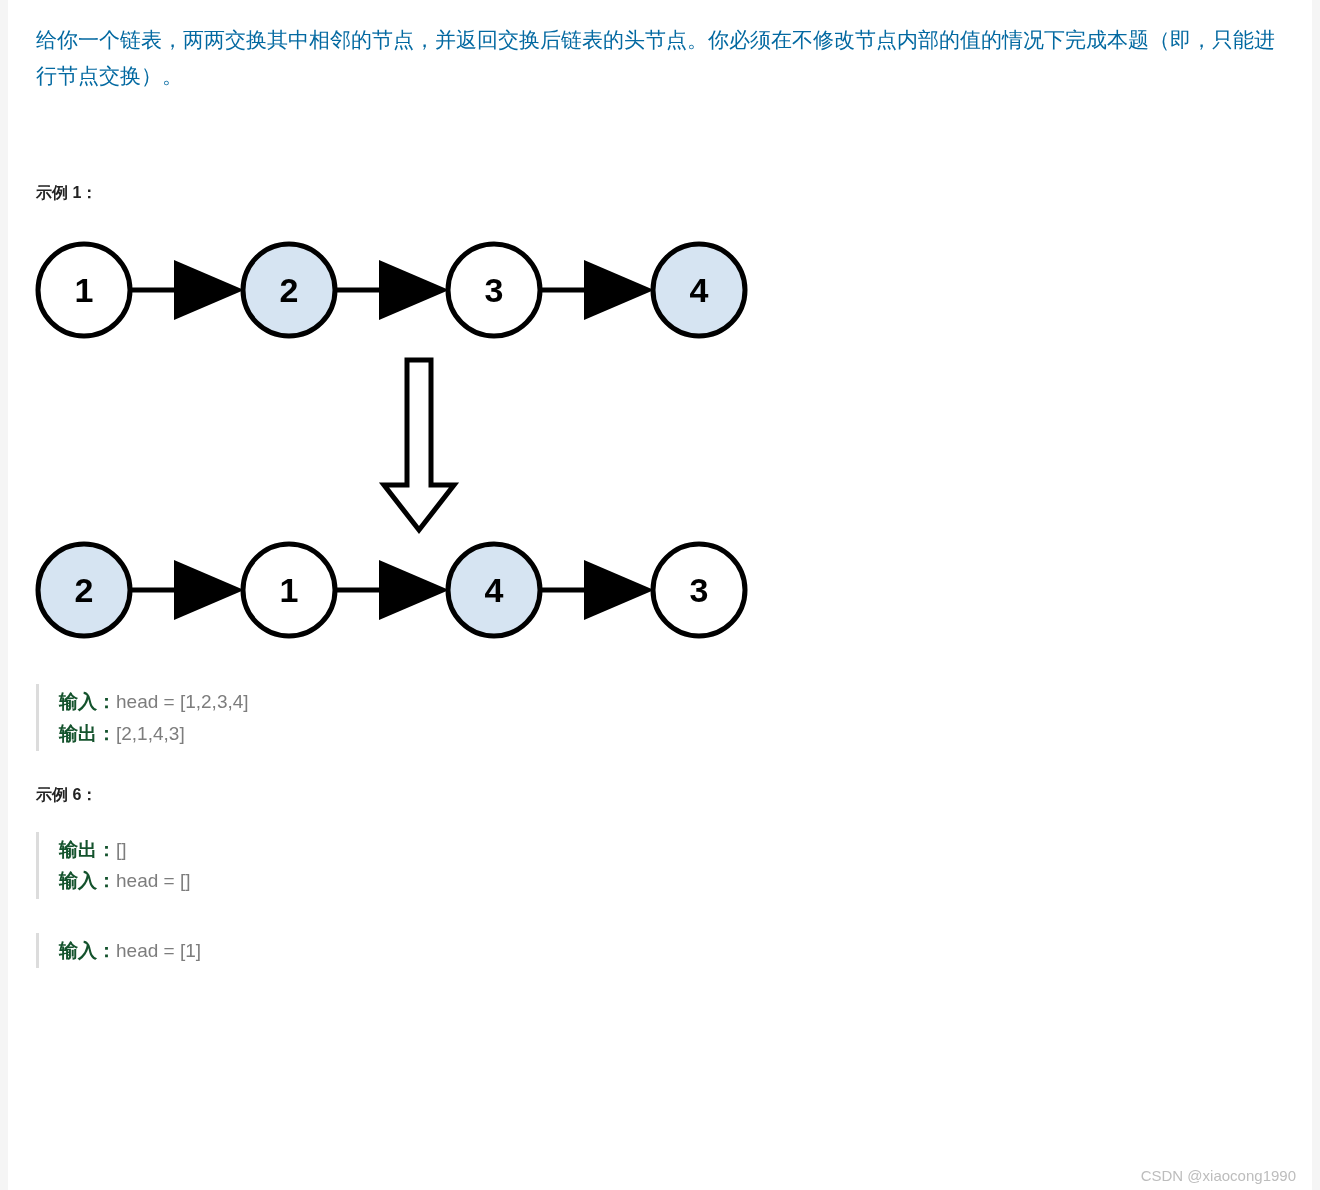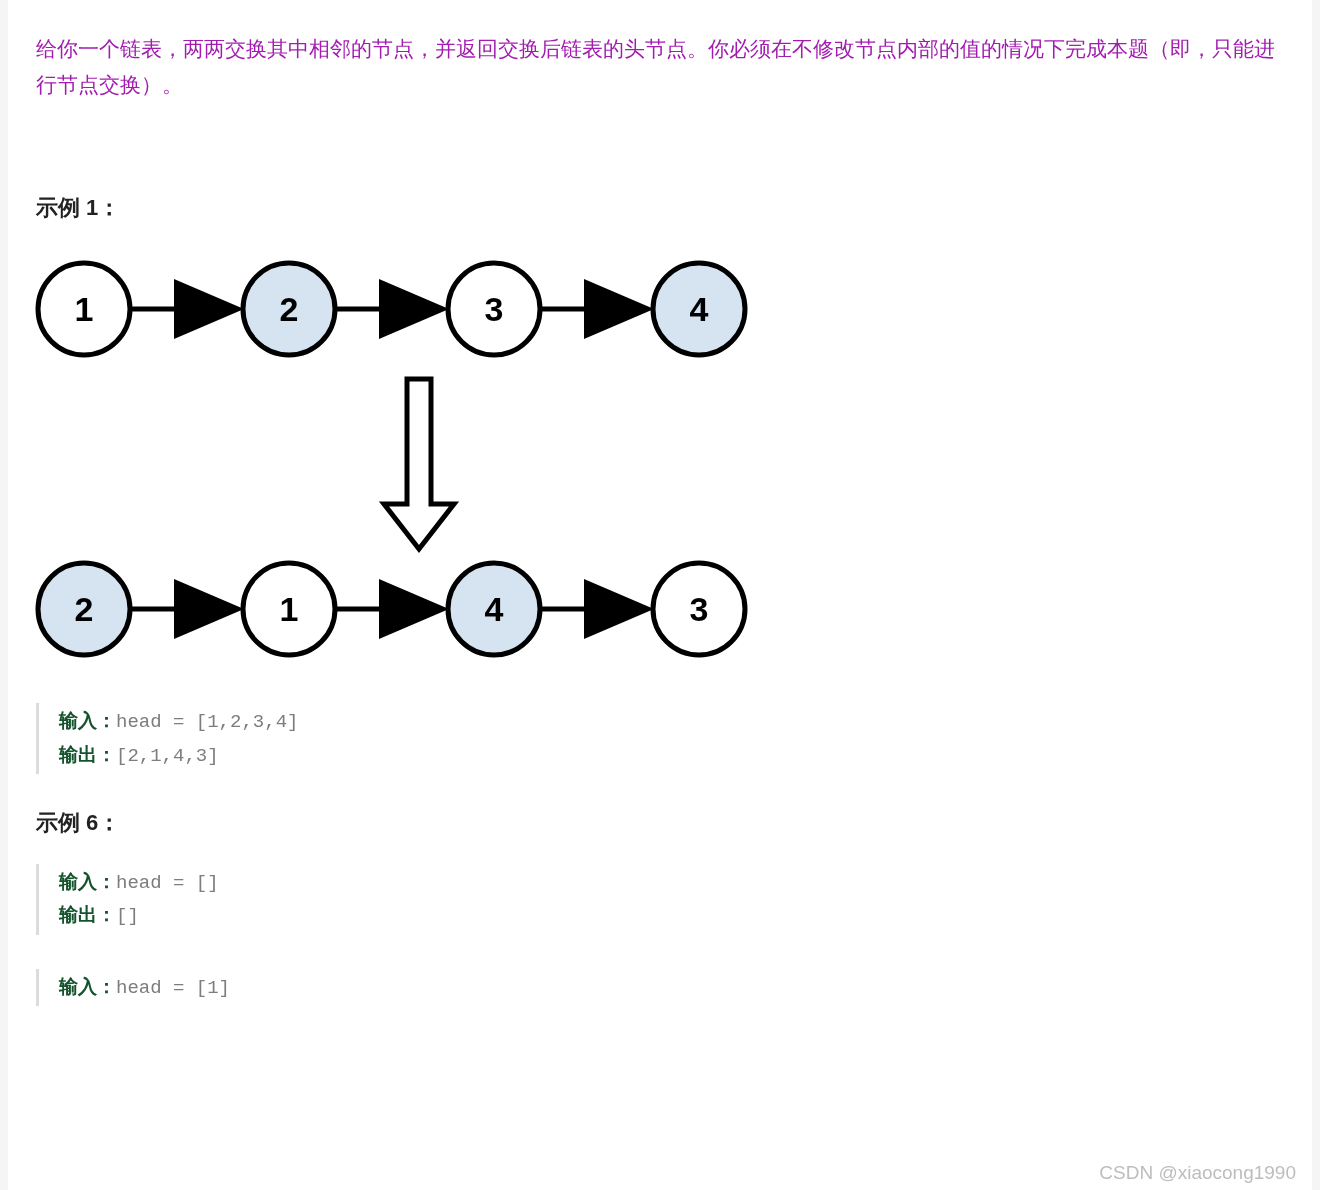--- a/index.html
+++ b/index.html
@@ -15,49 +15,48 @@
   .page {
     background: #ffffff;
     margin: 0 8px;
     padding: 18px 28px 40px 28px;
     min-height: 1190px;
     position: relative;
   }
   .desc {
     font-size: 21px;
     line-height: 1.7;
-    color: #a21caf;
-    margin: 14px 0 90px 0;
-    font-family: Liberation Serif, serif;
+    color: #0369a1;
+    margin: 4px 0 90px 0;
   }
   .example-title {
     font-weight: 700;
-    font-size: 22px;
+    font-size: 16px;
     color: #222;
     margin: 30px 0 26px 0;
   }
   .diagram {
     margin: 0 0 30px -22px;
   }
   .io-block {
     border-left: 3px solid #dcdcdc;
     padding: 2px 0 2px 20px;
     margin: 20px 0 34px 0;
     font-size: 19px;
     line-height: 1.65;
   }
   .io-row { white-space: pre; }
   .io-label { font-weight: 700; color: #14532d; }
-  .io-value { font-family: Liberation Mono, monospace; color: #7d7d7d; font-weight: 400; }
+  .io-value { font-family: Liberation Sans, sans-serif; color: #7d7d7d; font-weight: 400; }
   .watermark {
     position: absolute;
     bottom: 6px;
     right: 16px;
     color: #bdbdbd;
-    font-size: 19px;
+    font-size: 15px;
     text-align: center;
   }
 </style>
 </head>
 <body>
 
 <div class="page">
 
   <p class="desc">给你一个链表，两两交换其中相邻的节点，并返回交换后链表的头节点。你必须在不修改节点内部的值的情况下完成本题（即，只能进行节点交换）。</p>
 
@@ -117,22 +116,22 @@
     </svg>
   </div>
 
   <div class="io-block">
     <div class="io-row"><span class="io-label">输入：</span><span class="io-value">head = [1,2,3,4]</span></div>
     <div class="io-row"><span class="io-label">输出：</span><span class="io-value">[2,1,4,3]</span></div>
   </div>
 
   <div class="example-title">示例 6：</div>
   <div class="io-block">
+    <div class="io-row"><span class="io-label">输出：</span><span class="io-value">[]</span></div>
     <div class="io-row"><span class="io-label">输入：</span><span class="io-value">head = []</span></div>
-    <div class="io-row"><span class="io-label">输出：</span><span class="io-value">[]</span></div>
   </div>
 
   <div class="io-block">
     <div class="io-row"><span class="io-label">输入：</span><span class="io-value">head = [1]</span></div>
   </div>
 
   <div class="watermark">CSDN @xiaocong1990</div>
 </div>
 
 </body></html>

